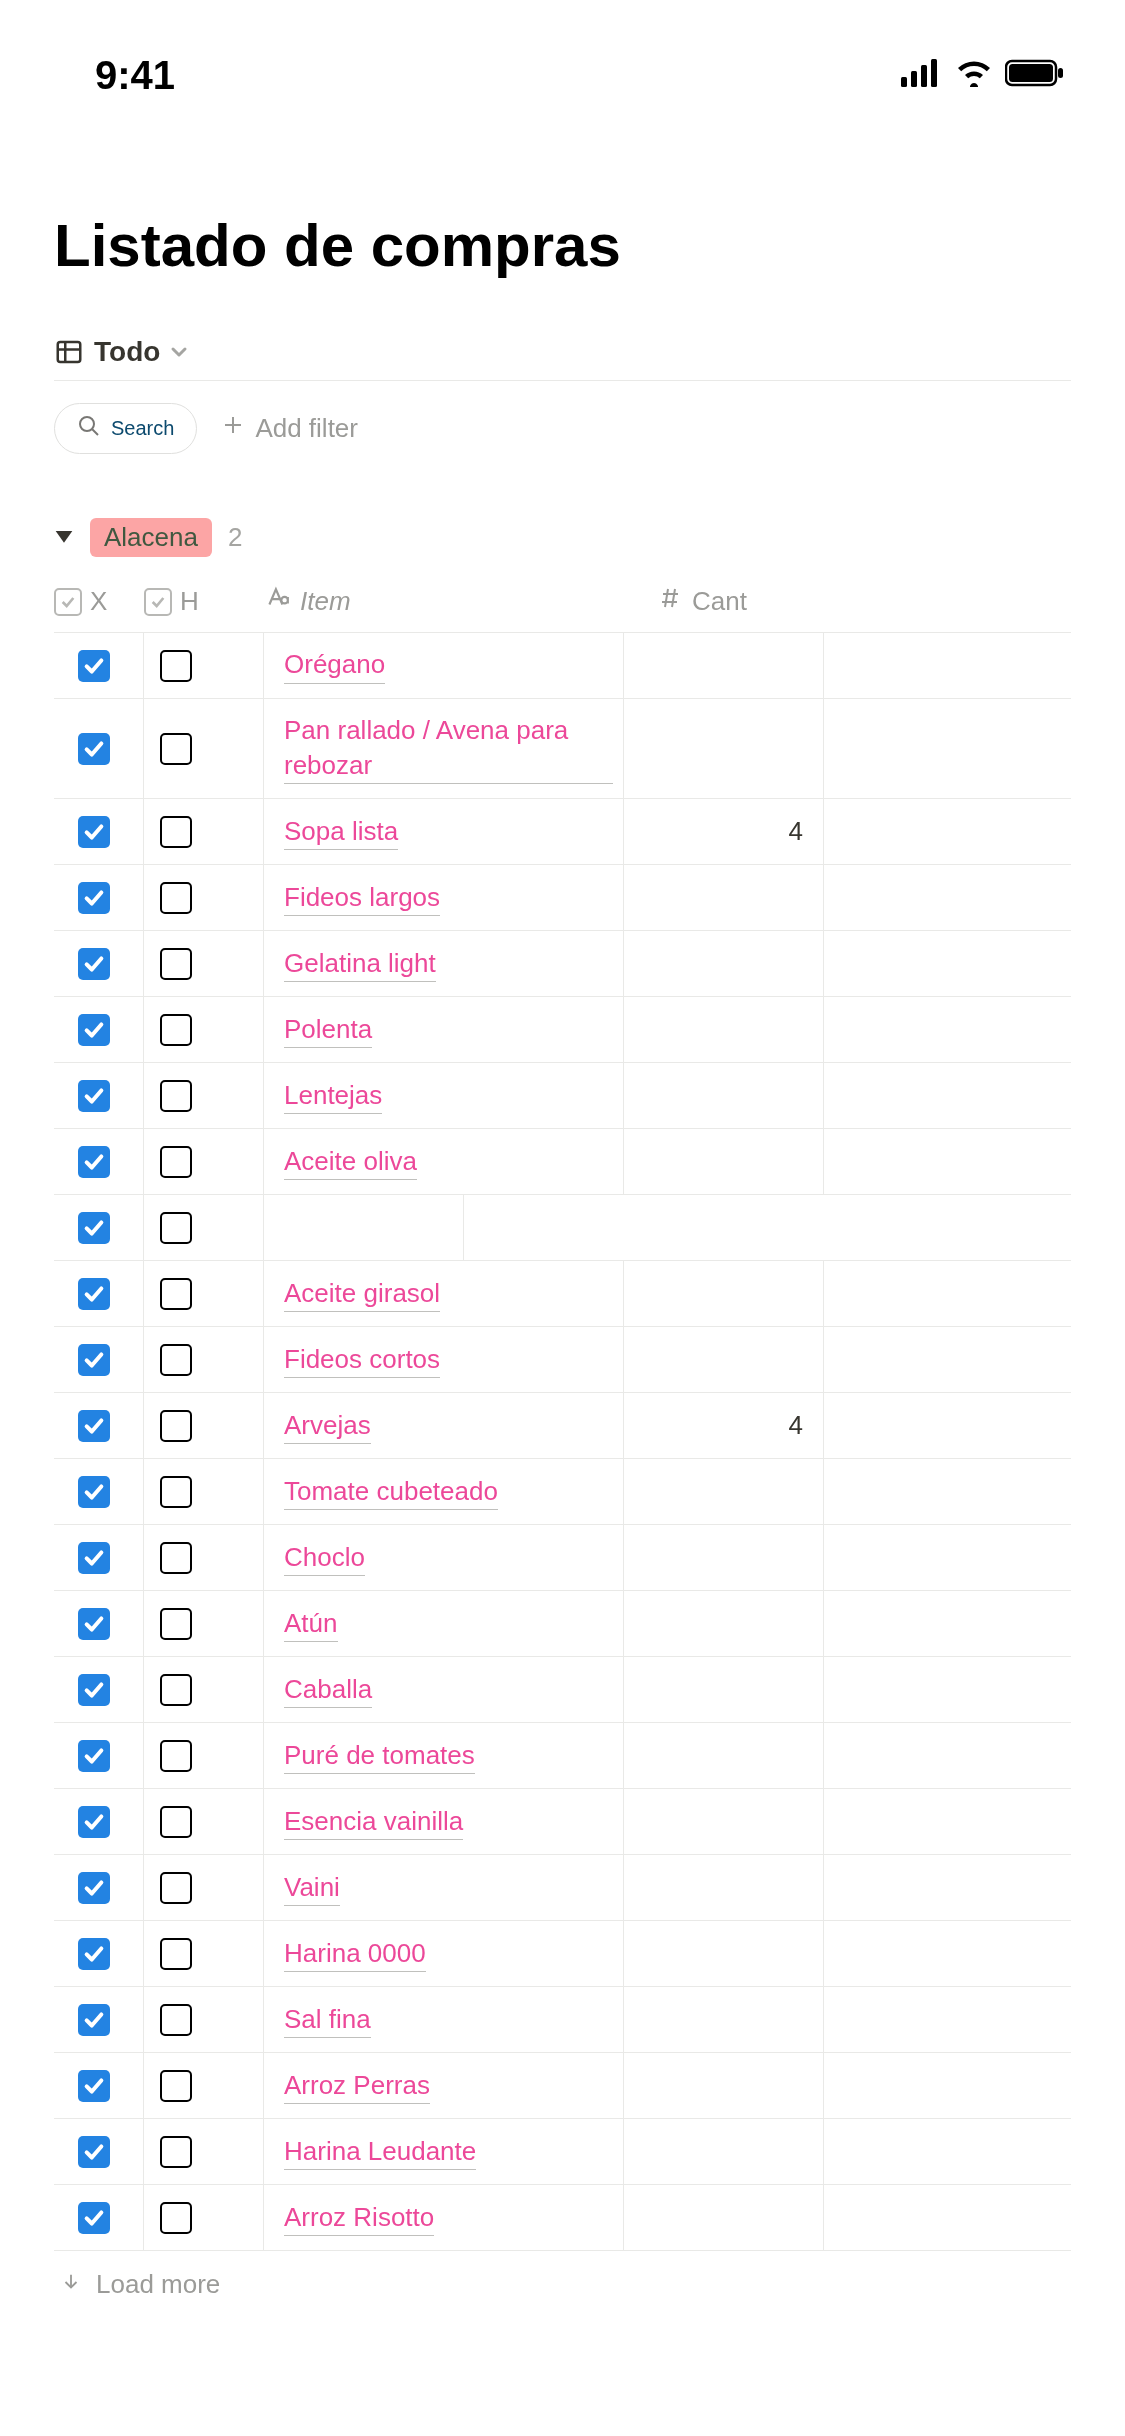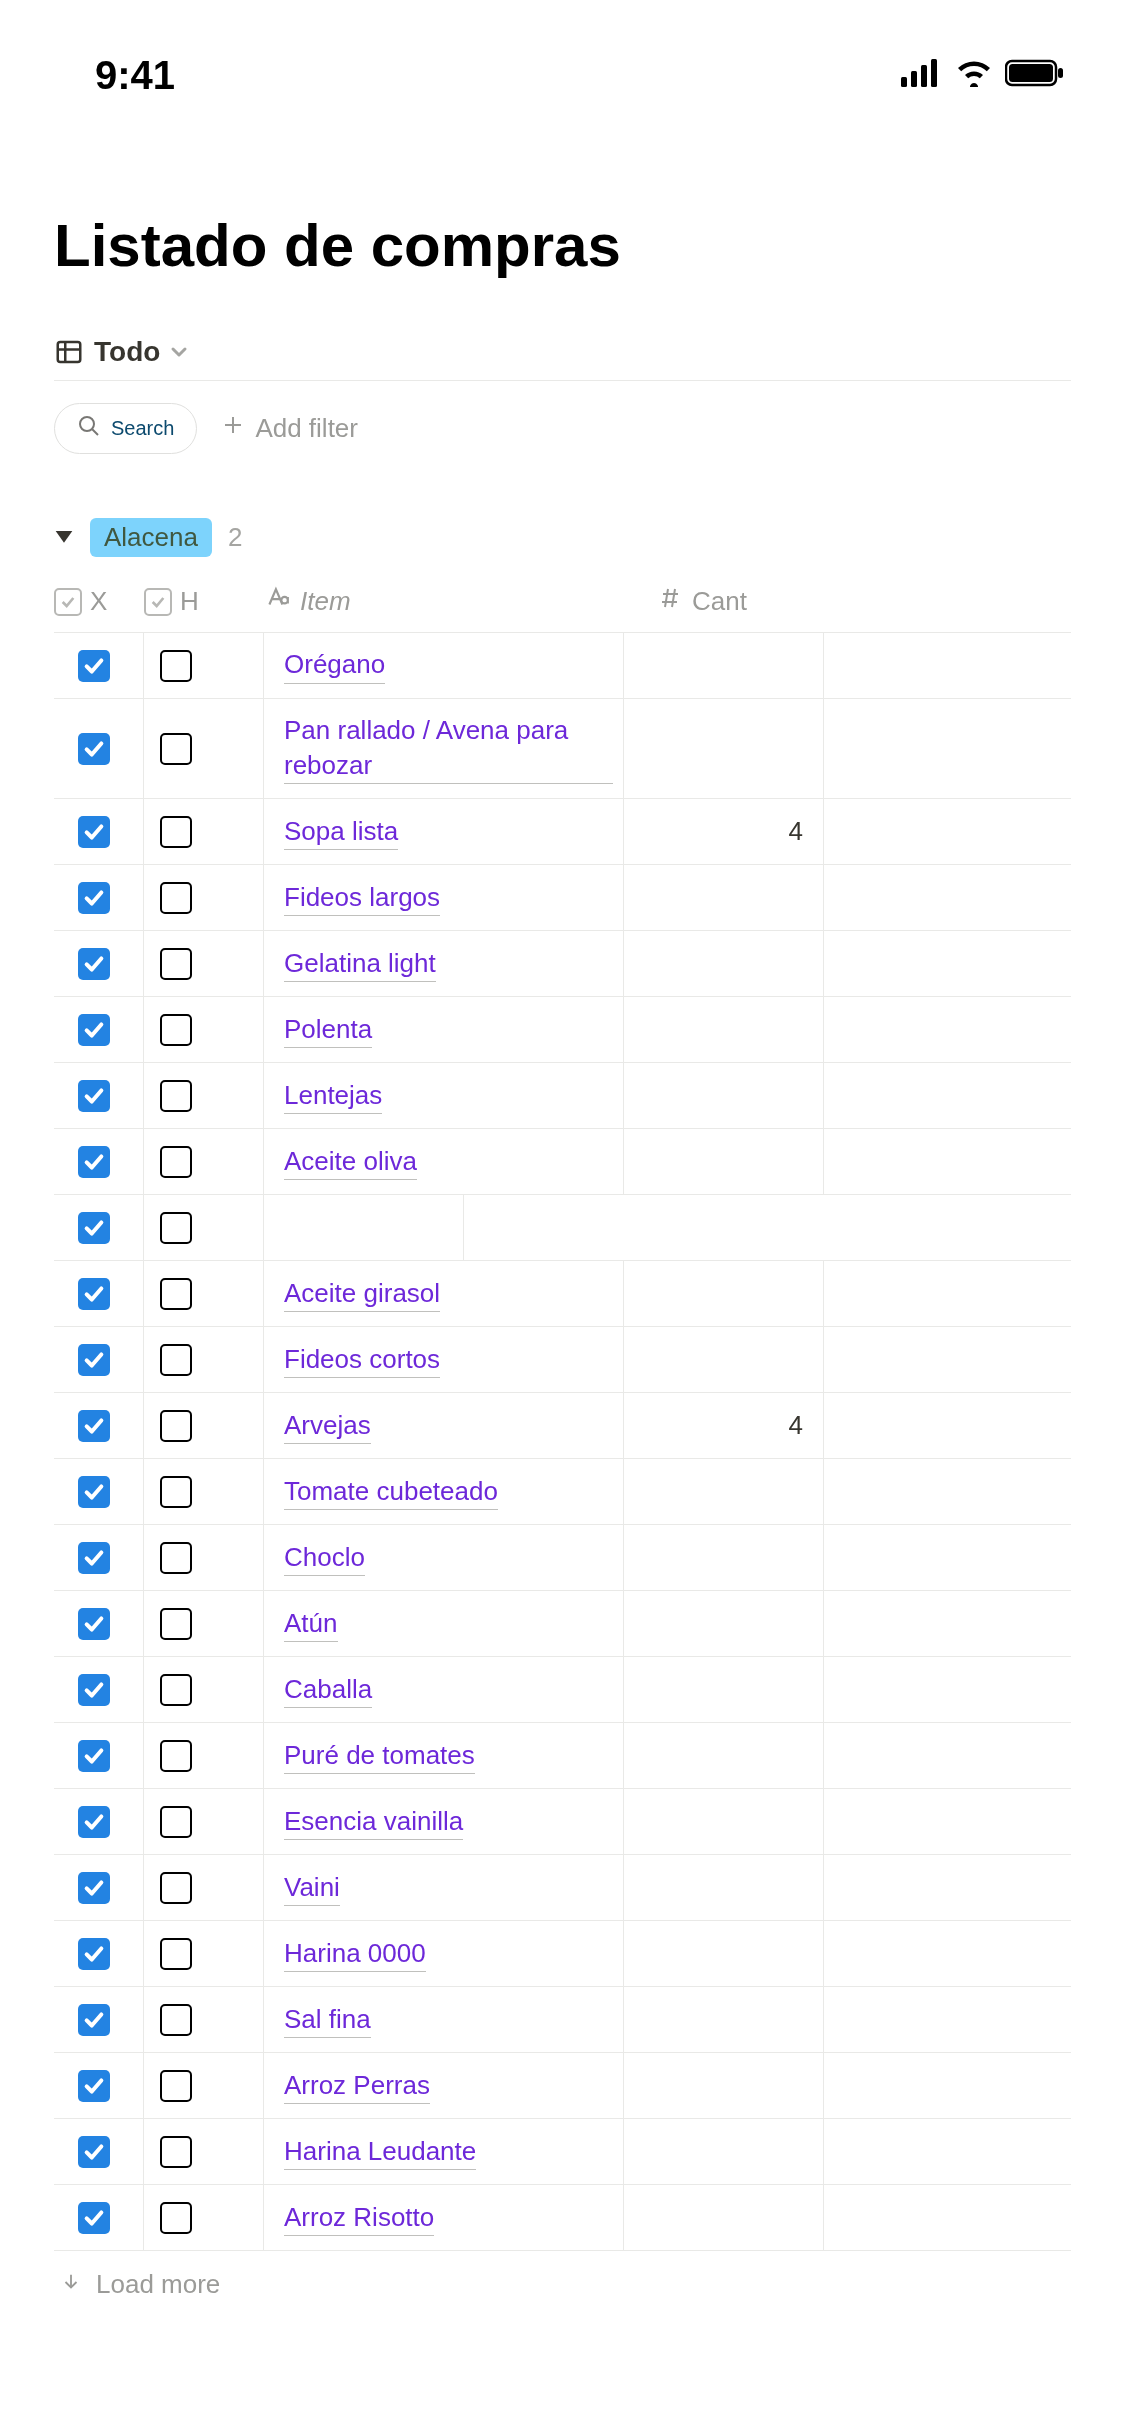--- a/index.html
+++ b/index.html
@@ -94,21 +94,21 @@
 
 .group-header {
   display: flex;
   align-items: center;
   gap: 16px;
   margin-top: 42px;
   margin-bottom: 16px;
 }
 .group-toggle { cursor: pointer; }
 .group-tag {
-  background: #7dd3fc;
+  background: #fca5a5;
   color: #405840;
   padding: 4px 14px;
   border-radius: 6px;
   font-size: 26px;
   font-weight: 400;
 }
 .group-count {
   color: #a5a5a2;
   font-size: 26px;
 }
@@ -173,21 +173,21 @@
 }
 .cb-checked svg { display: block; }
 .cb-unchecked {
   border: 2.5px solid #000;
   background: #fff;
 }
 
 .item-text {
   font-size: 26px;
   font-weight: 500;
-  color: #6d28d9;
+  color: #ec4899;
   border-bottom: 1.5px solid #c0c0bd;
   line-height: 1.35;
 }
 .cant-text {
   font-size: 26px;
   color: #37352f;
 }
 
 
 .load-more {

